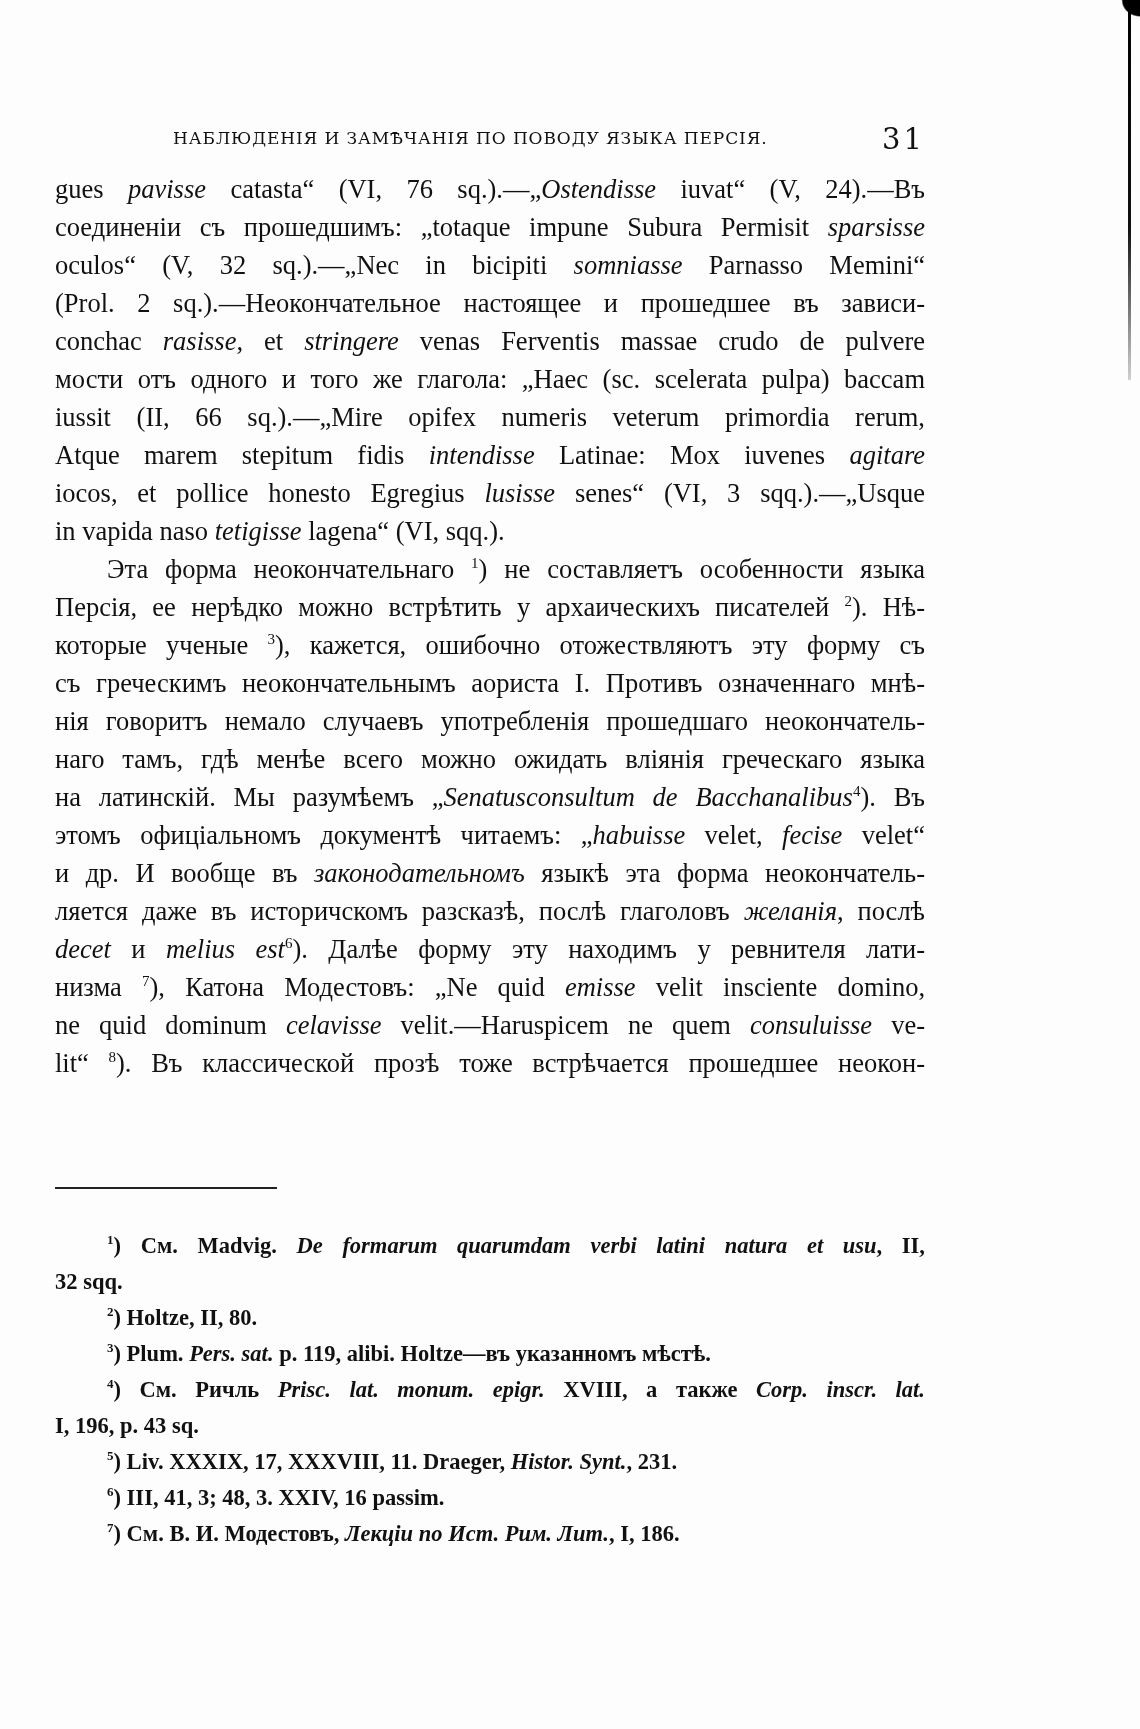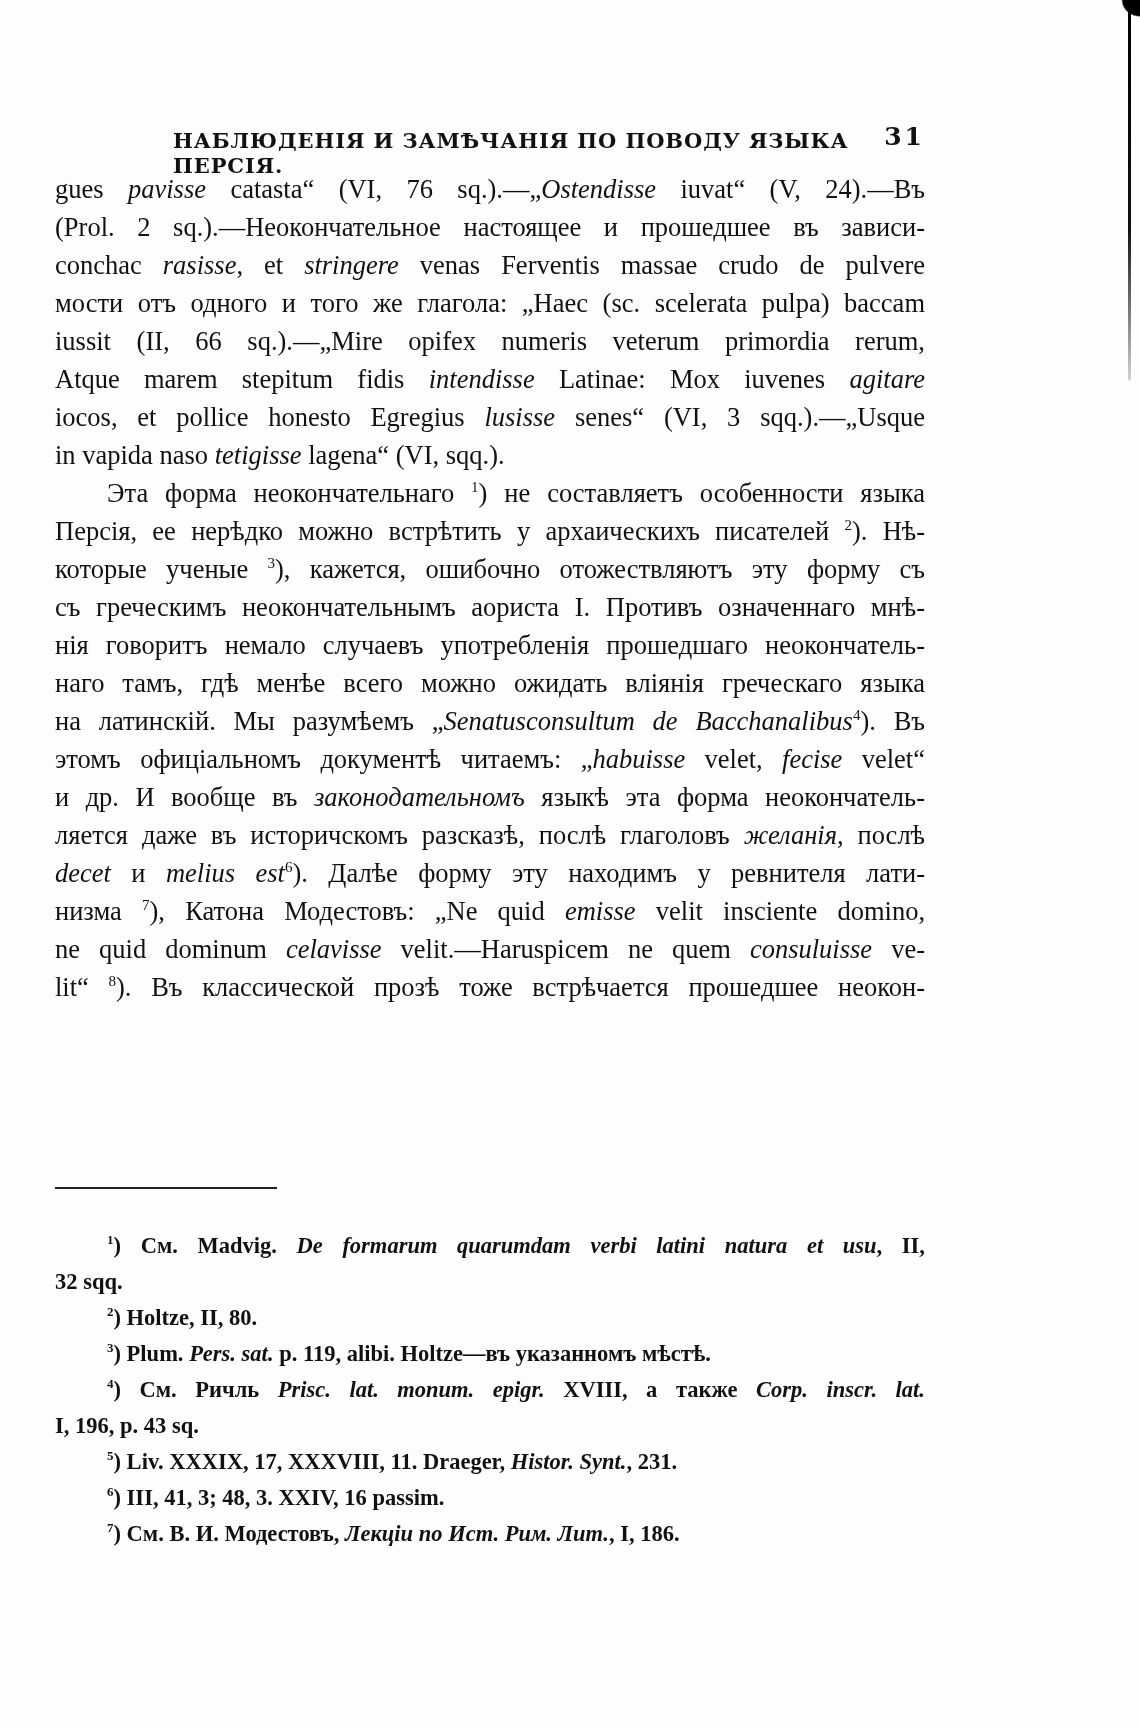--- a/index.html
+++ b/index.html
@@ -36,31 +36,31 @@
       left: 55px;
       top: 128px;
       width: 870px;
       height: 26px;
     }
     .running-title {
       position: absolute;
       left: 118px;
       top: 0;
       font-family: "DejaVu Serif", serif;
-      font-weight: bold;
-      font-size: 21px;
+      font-weight: normal;
+      font-size: 17px;
       letter-spacing: 0.9px;
     }
     .page-number {
       position: absolute;
       right: 0;
       top: -6px;
       font-family: "DejaVu Serif", serif;
-      font-weight: bold;
-      font-size: 25px;
+      font-weight: normal;
+      font-size: 29px;
       letter-spacing: 3px;
     }
     .body-text {
       position: absolute;
       left: 55px;
       top: 170px;
       width: 870px;
     }
     .line {
       display: block;
@@ -125,20 +125,22 @@
 <div class="page-edge-top"></div>
 <div class="page-edge"></div>
 
 <div class="running-head">
   <span class="running-title">НАБЛЮДЕНІЯ И ЗАМѢЧАНІЯ ПО ПОВОДУ ЯЗЫКА ПЕРСІЯ.</span>
   <span class="page-number">31</span>
 </div>
 
 <div class="body-text" id="body-text">
     <span class="line"><span>gues </span><i>pavisse</i><span> catasta“ (VI, 76 sq.).—„</span><i>Ostendisse</i><span> iuvat“ (V, 24).—Въ</span></span>
+    <span class="line"><span>соединеніи съ прошедшимъ: „totaque impune Subura Permisit </span><i>sparsisse</i></span>
+    <span class="line"><span>oculos“ (V, 32 sq.).—„Nec in bicipiti </span><i>somniasse</i><span> Parnasso Memini“</span></span>
     <span class="line"><span>(Prol. 2 sq.).—Неокончательное настоящее и прошедшее въ зависи-</span></span>
     <span class="line"><span>conchac </span><i>rasisse</i><span>, et </span><i>stringere</i><span> venas Ferventis massae crudo de pulvere</span></span>
     <span class="line"><span>мости отъ одного и того же глагола: „Haec (sc. scelerata pulpa) baccam</span></span>
     <span class="line"><span>iussit (II, 66 sq.).—„Mire opifex numeris veterum primordia rerum,</span></span>
     <span class="line"><span>Atque marem stepitum fidis </span><i>intendisse</i><span> Latinae: Mox iuvenes </span><i>agitare</i></span>
     <span class="line"><span>iocos, et pollice honesto Egregius </span><i>lusisse</i><span> senes“ (VI, 3 sqq.).—„Usque</span></span>
     <span class="line last"><span>in vapida naso </span><i>tetigisse</i><span> lagena“ (VI, sqq.).</span></span>
     <span class="line indent"><span>Эта форма неокончательнаго </span><sup>1</sup><span>) не составляетъ особенности языка</span></span>
     <span class="line"><span>Персія, ее нерѣдко можно встрѣтить у архаическихъ писателей </span><sup>2</sup><span>). Нѣ-</span></span>
     <span class="line"><span>которые ученые </span><sup>3</sup><span>), кажется, ошибочно отожествляютъ эту форму съ</span></span>

